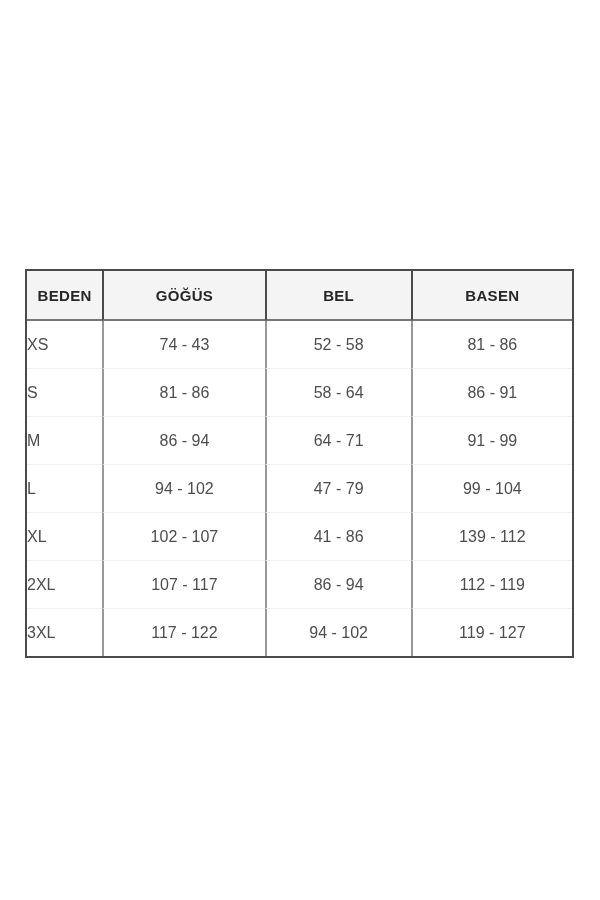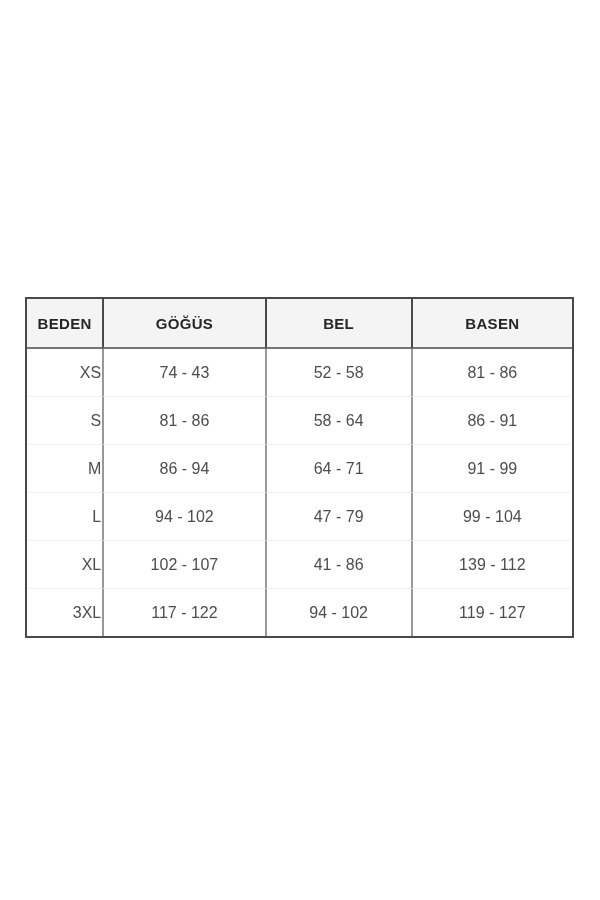--- a/index.html
+++ b/index.html
@@ -18,21 +18,20 @@
   table.size-table {
     position: absolute;
     left: 25px;
     top: 269px;
     width: 549px;
     table-layout: fixed;
     border-collapse: separate;
     border-spacing: 0;
     border: 2px solid var(--outer-border, #4a4a4a);
     background: #e5e5e5;
-    margin-top: 28px;
   }
   col.c-size  { width: 13.8%; }
   col.c-chest { width: 29.8%; }
   col.c-waist { width: 26.8%; }
   col.c-hips  { width: 29.6%; }
 
   th {
     height: 46px;
     background: var(--header-bg, #f4f4f4);
     color: var(--header-text, #262626);
@@ -54,22 +53,22 @@
     vertical-align: middle;
     background: #ffffff;
   }
   td + td {
     border-left: 2px solid var(--column-divider, #989898);
   }
   tbody tr + tr td {
     border-top: 1px solid var(--row-divider, #f0f2f2);
   }
   td.size-cell {
-    text-align: right;
-    padding-left: 21px;
+    text-align: left;
+    padding-left: 0;
   }
 </style>
 </head>
 <body>
 
 <div class="stage">
   <table class="size-table">
     <colgroup>
       <col class="c-size">
       <col class="c-chest">
@@ -113,20 +112,26 @@
     <td>99 - 104</td>
   </tr>
 
   <tr>
     <td class="size-cell">XL</td>
     <td>102 - 107</td>
     <td>41 - 86</td>
     <td>139 - 112</td>
   </tr>
 
+  <tr>
+    <td class="size-cell">2XL</td>
+    <td>107 - 117</td>
+    <td>86 - 94</td>
+    <td>112 - 119</td>
+  </tr>
 
   <tr>
     <td class="size-cell">3XL</td>
     <td>117 - 122</td>
     <td>94 - 102</td>
     <td>119 - 127</td>
   </tr>
 </tbody>
   </table>
 </div>

